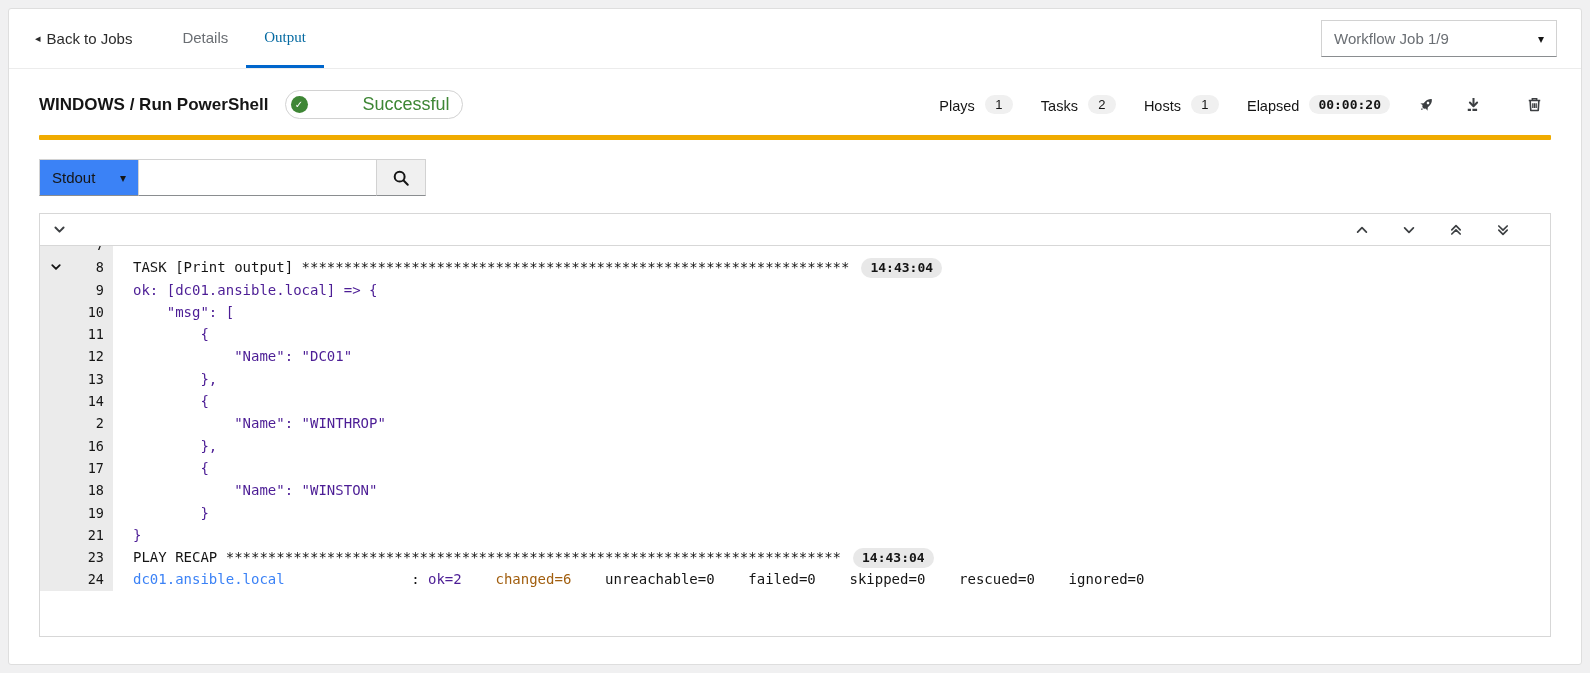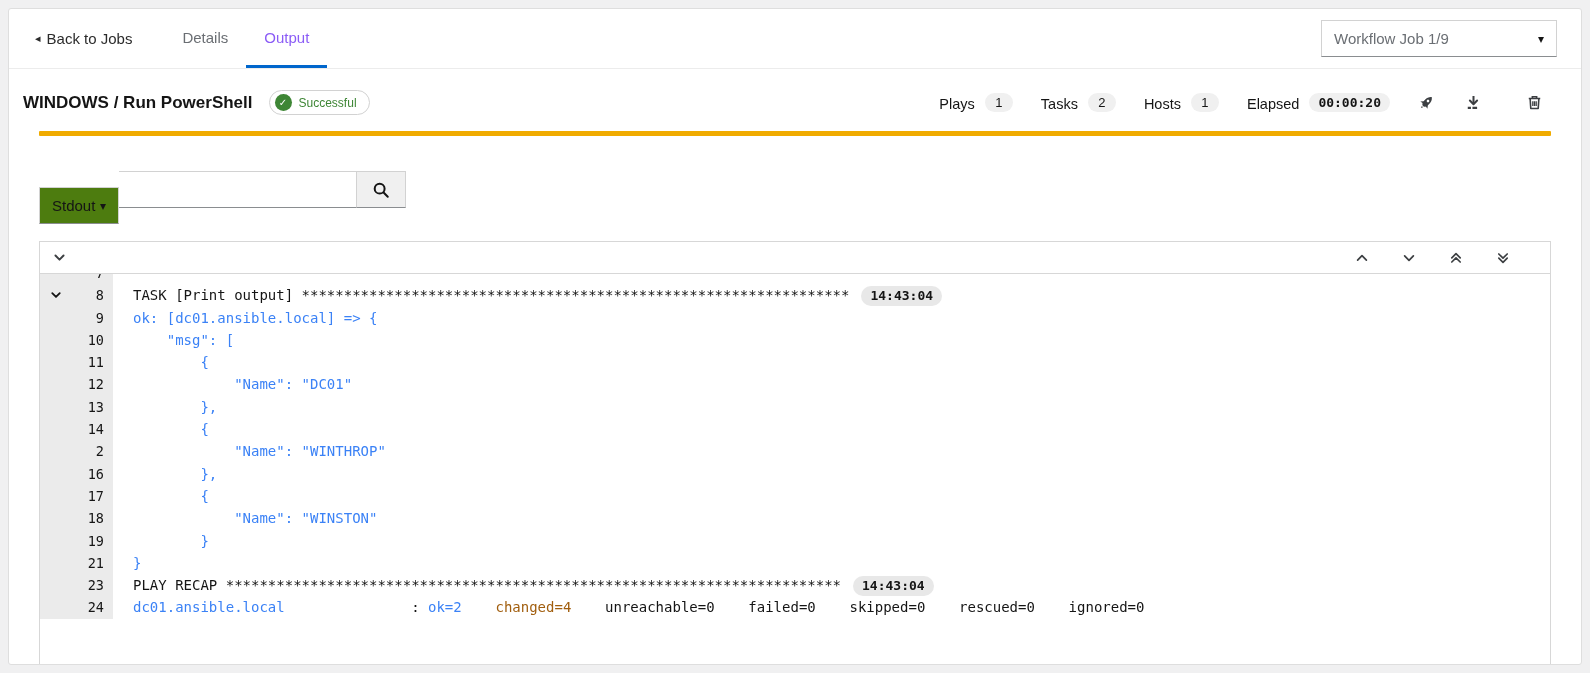--- a/index.html
+++ b/index.html
@@ -5,65 +5,65 @@
   * { margin:0; padding:0; box-sizing:border-box; }
   html,body { width:1590px; height:673px; background:#f0f0f1; font-family:"Liberation Sans", sans-serif; color:#151515; }
   .card { position:relative; width:1574px; height:657px; margin:8px; background:#fff; border:1px solid #dedede; border-radius:3px; overflow:hidden; }
 
   
   .topnav { display:flex; align-items:stretch; height:60px; border-bottom:1px solid #ececec; padding-left:26px; }
   .back-link { display:flex; align-items:center; gap:6px; font-size:15px; color:#2b2b2b; cursor:pointer; }
   .back-caret { font-size:11px; color:#2b2b2b; }
   .tabs { display:flex; margin-left:32px; }
   .tab { display:flex; align-items:center; padding:8px 18px; font-size:15px; color:#6a6e73; cursor:pointer; border-bottom:3px solid transparent; }
-  .tab.active { color:#8b5cf6; border-bottom-color:#0066cc; }
+  .tab.active { color:#0369a1; border-bottom-color:#0066cc;font-family:Liberation Serif, serif; }
   .workflow-select { margin-left:auto; margin-right:24px; align-self:center; width:236px; height:37px; border:1px solid #d2d2d2; border-bottom-color:#8a8d90; background:#fff; display:flex; align-items:center; justify-content:space-between; padding:0 12px; cursor:pointer; }
   .workflow-select .value { color:#6a6e73; font-size:15px; }
   .select-caret { font-size:12px; color:#151515; }
 
   
-  .title-row { display:flex; align-items:center; padding:21px 30px 16px 14px; }
+  .title-row { display:flex; align-items:center; padding:21px 30px 16px 30px; }
   .job-title { font-size:17px; font-weight:bold; color:#151515; }
   .status-badge { display:flex; align-items:center; gap:7px; margin-left:16px; border:1px solid #d2d2d2; border-radius:30px; padding:3px 12px 3px 5px; }
   .check-circle { width:17px; height:17px; border-radius:50%; background:#3e8635; color:#fff; font-size:10px; display:flex; align-items:center; justify-content:center; }
-  .status-badge .label { color:#3e8635; font-size:12px; }
+  .status-badge .label { color:#3e8635; font-size:18px;margin-left:48px; }
   .title-right { margin-left:auto; display:flex; align-items:center; }
   .stat { display:flex; align-items:flex-end; gap:10px; margin-left:28px; }
   .stat-label { font-size:14.5px; color:#151515; }
   .stat-pill { background:#f0f0f0; border-radius:12px; min-width:28px; padding:2px 9px; text-align:center; font-size:13px; color:#151515; }
   .stat.elapsed .stat-pill { font-family:"DejaVu Sans Mono", monospace; font-weight:bold; }
   .icon-btn { background:none; border:none; cursor:pointer; color:#3c3f42; margin-left:26px; padding:2px; display:flex; align-items:center; }
   .icon-btn.trash { margin-left:40px; margin-right:6px; }
 
   
   .progress { margin:0 30px; height:5px; background:#f0ab00; border-radius:1px; }
 
   
   .search-row { display:flex; align-items:center; margin:19px 30px 17px 30px; }
-  .stdout-select { width:80px; height:37px; border:1px solid #d2d2d2; border-bottom-color:#8a8d90; background:#4d7c0f; display:flex; align-items:center; justify-content:space-between; padding:0 12px; font-size:15px; cursor:pointer;margin-top:32px; }
+  .stdout-select { width:100px; height:37px; border:1px solid #d2d2d2; border-bottom-color:#8a8d90; background:#3b82f6; display:flex; align-items:center; justify-content:space-between; padding:0 12px; font-size:15px; cursor:pointer; }
   .search-input { width:238px; height:37px; border:1px solid #d2d2d2; border-bottom-color:#8a8d90; border-left:none; padding:0 10px; font-size:14px; outline:none; }
   .search-btn { width:49px; height:37px; background:#f0f0f0; border:1px solid #d2d2d2; border-bottom-color:#8a8d90; border-left:none; display:flex; align-items:center; justify-content:center; cursor:pointer; color:#151515; }
 
   
   .panel { margin:0 30px; border:1px solid #d7d7d7; }
   .panel-header { height:32px; border-bottom:1px solid #d7d7d7; display:flex; align-items:center; padding-left:13px; background:#fff; }
   .panel-header .spacer { flex:1; }
   .nav-btns { display:flex; gap:33px; margin-right:40px; }
   .chev-btn { background:none; border:none; cursor:pointer; color:#3c3f42; display:flex; align-items:center; padding:0; }
 
   
   .console { height:390px; overflow:hidden; background:#fff; font-family:"DejaVu Sans Mono", monospace; font-size:14px; }
   .console-inner { margin-top:-12px; }
   .console-row { display:flex; height:22.3px; line-height:22.3px; }
   .gutter { width:73px; flex:0 0 73px; background:#ebebeb; display:flex; align-items:center; justify-content:space-between; padding:0 9px 0 10px; }
   .expander { width:15px; display:flex; align-items:center; color:#151515; cursor:pointer; }
   .lineno { font-size:13.5px; color:#151515; }
   .content { white-space:pre; padding-left:20px; color:#151515; }
   .seg-default { color:#151515; }
-  .seg-ok { color:#3b82f6; }
+  .seg-ok { color:#4c1d95; }
   .seg-host { color:#3b82f6; }
   .seg-changed { color:#a15e0e; }
   .timestamp { display:inline-block; background:#e8e8e8; border-radius:12px; padding:0 9px; margin-left:12px; font-weight:bold; font-size:13px; line-height:20px; color:#151515; }
 </style>
 </head>
 <body>
 
 <div class="card">
 
   <div class="topnav">
@@ -313,19 +313,19 @@
               <span class="expander"></span>
               <span class="lineno">23</span>
             </div>
             <div class="content"><span class="seg-default">PLAY RECAP *************************************************************************</span><span class="timestamp">14:43:04</span></div>
           </div>
           <div class="console-row">
             <div class="gutter">
               <span class="expander"></span>
               <span class="lineno">24</span>
             </div>
-            <div class="content"><span class="seg-host">dc01.ansible.local</span><span class="seg-default">               : </span><span class="seg-ok">ok=2</span><span class="seg-default">    </span><span class="seg-changed">changed=4</span><span class="seg-default">    unreachable=0    failed=0    skipped=0    rescued=0    ignored=0</span></div>
+            <div class="content"><span class="seg-host">dc01.ansible.local</span><span class="seg-default">               : </span><span class="seg-ok">ok=2</span><span class="seg-default">    </span><span class="seg-changed">changed=6</span><span class="seg-default">    unreachable=0    failed=0    skipped=0    rescued=0    ignored=0</span></div>
           </div>
         </div>
     </div>
   </div>
 
 </div>
 
 </body></html>

